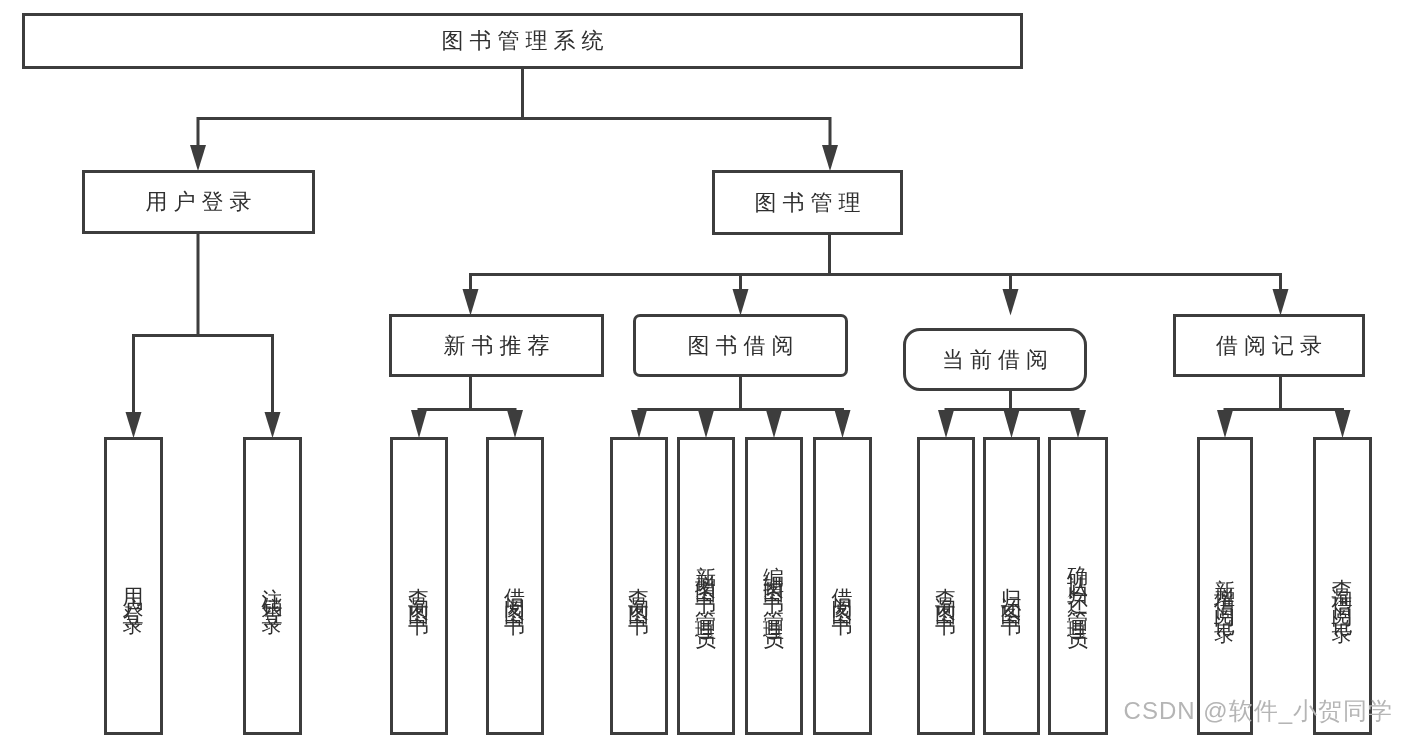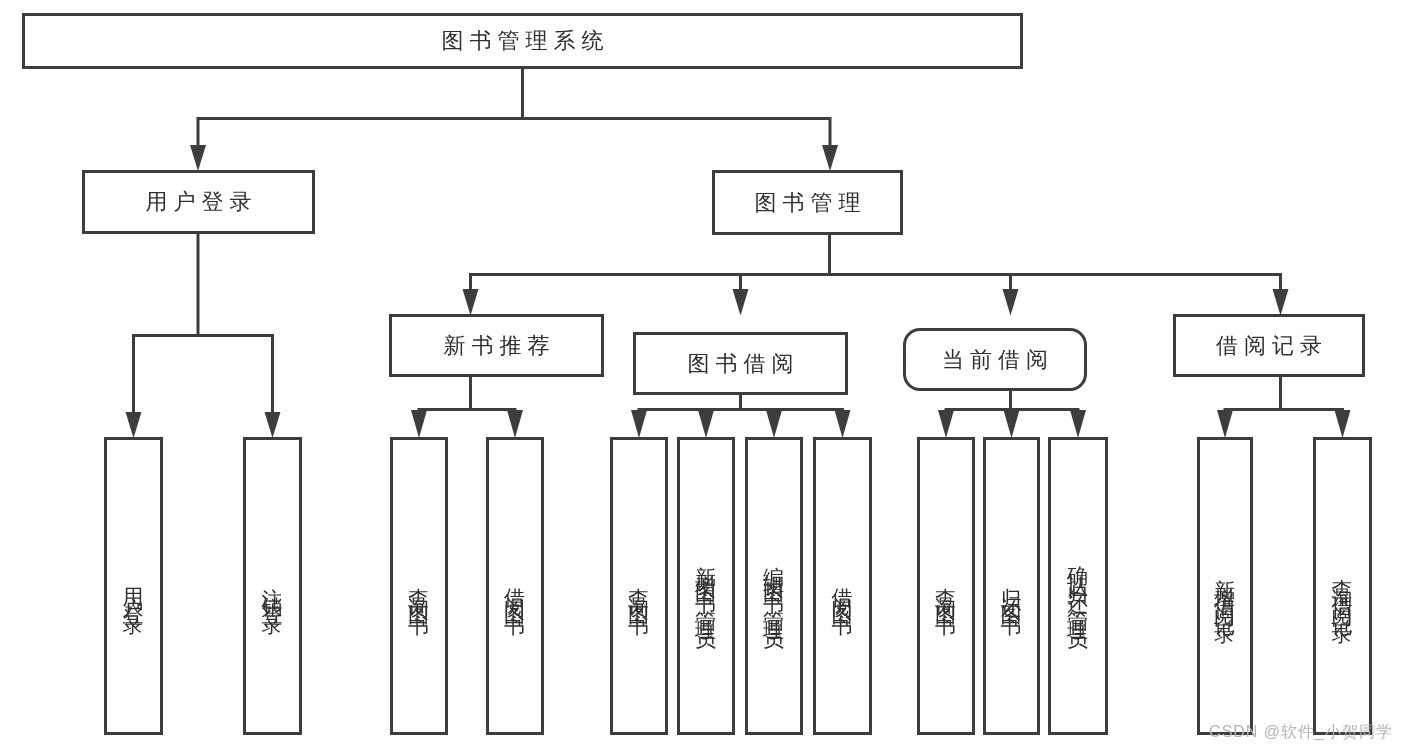--- a/index.html
+++ b/index.html
@@ -31,23 +31,23 @@
     border:3px solid var(--line);
     background:#fff;
     display:flex;align-items:center;justify-content:center;
     color:var(--text);
     writing-mode:vertical-rl;text-orientation:mixed;
     font-size:21px;letter-spacing:9px;
     line-height:1;
     padding-top:6px;
   }
   .watermark{
-    position:absolute;right:12px;bottom:4px;
+    position:absolute;right:12px;bottom:20px;
     color:var(--watermark);
-    font-size:16px;letter-spacing:1px;
+    font-size:24px;letter-spacing:1px;
     white-space:nowrap;
   }
 </style>
 </head>
 <body>
 
 <div class="stage">
 
   <svg class="wires" width="1405" height="747" viewBox="0 0 1405 747">
     <g stroke="#3d3d3d" stroke-width="3" fill="none">
@@ -97,21 +97,21 @@
       <polygon points="1334.5,410 1350.5,410 1342.5,438"></polygon>
     </g>
   </svg>
 
   <div class="box" style="left:22px;top:13px;width:1001px;height:56px;">图书管理系统</div>
 
   <div class="box" style="left:82px;top:170px;width:233px;height:64px;">用户登录</div>
   <div class="box" style="left:712px;top:170px;width:191px;height:65px;">图书管理</div>
 
   <div class="box" style="left:363px;top:314px;width:215px;height:63px;margin-left:26px;">新书推荐</div>
-  <div class="box" style="left:633px;top:332px;width:215px;height:63px;">图书借阅</div>
+  <div class="box" style="left:633px;top:314px;width:215px;height:63px;border-radius:7px;">图书借阅</div>
   <div class="box" style="left:903px;top:328px;width:184px;height:63px;border-radius:17px;">当前借阅</div>
   <div class="box" style="left:1173px;top:314px;width:192px;height:63px;">借阅记录</div>
 
   <div class="vbox" style="left:104px;top:437px;width:59px;height:298px;">用户登录</div>
   <div class="vbox" style="left:243px;top:437px;width:59px;height:298px;">注销登录</div>
 
   <div class="vbox" style="left:390px;top:437px;width:58px;height:298px;">查询图书</div>
   <div class="vbox" style="left:486px;top:437px;width:58px;height:298px;">借阅图书</div>
 
   <div class="vbox" style="left:610px;top:437px;width:58px;height:298px;">查询图书</div>

